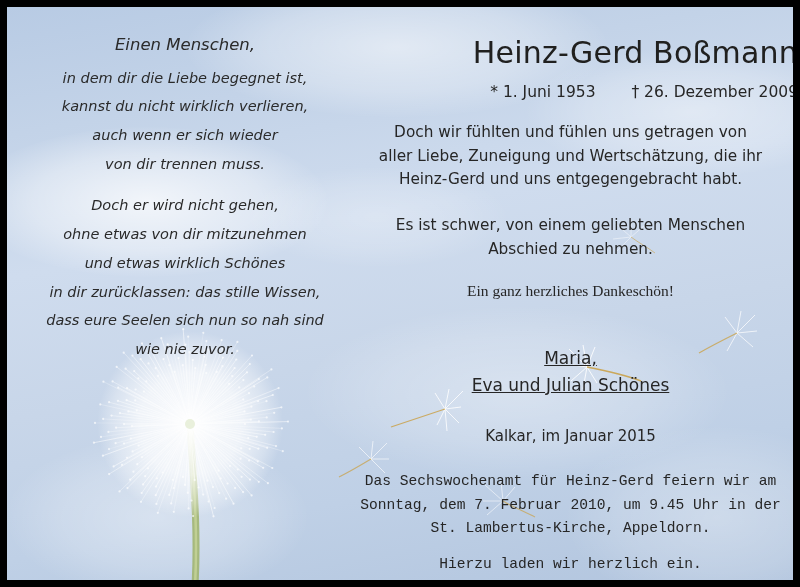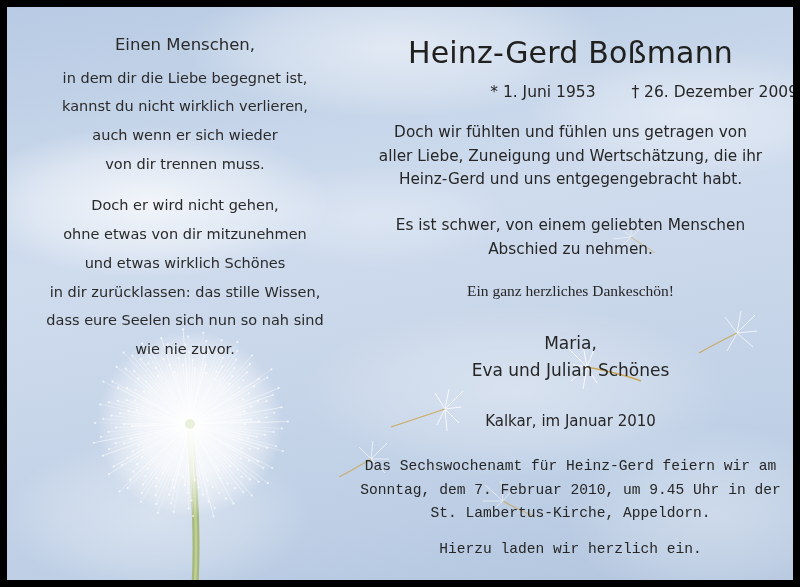--- a/index.html
+++ b/index.html
@@ -56,20 +56,21 @@
   .poem {
     position: absolute;
     left: 18px;
     top: 22px;
     width: 320px;
     text-align: center;
     color: #2a2a2a;
     font-size: 14.5px;
     line-height: 1.98;
     font-family: "DejaVu Sans", sans-serif;
+    font-style: italic;
   }
   .poem .lead {
     font-size: 16.5px;
     display: block;
     margin-bottom: 2px;
   }
   .poem .gap { display: block; height: 13px; }
 
   .right {
     position: absolute;
@@ -78,20 +79,21 @@
     width: 455px;
     text-align: center;
     color: #262626;
   }
   .name {
     font-size: 30px;
     letter-spacing: .2px;
     color: #20201f;
     font-family: "DejaVu Sans", sans-serif;
     margin-top: 10px;
+    text-align: right;
   }
   .dates {
     margin-top: 13px;
     font-size: 15.5px;
     font-family: "DejaVu Sans", sans-serif;
     text-align: right;
   }
   .dates .sep { display: inline-block; width: 26px; }
   .para {
     margin-top: 22px;
@@ -99,24 +101,25 @@
     line-height: 1.55;
     font-family: "DejaVu Sans", sans-serif;
   }
   .para.p2 { margin-top: 20px; }
   .thanks {
     margin-top: 20px;
     font-size: 15.5px;
     font-family: Liberation Serif, serif;
   }
   .family {
-    margin-top: 30px;
+    margin-top: 45px;
     font-size: 17px;
     line-height: 1.6;
     font-family: "DejaVu Sans", sans-serif;
+    text-decoration: underline;
   }
   .place {
     margin-top: 28px;
     font-size: 15px;
     font-family: "DejaVu Sans", sans-serif;
   }
   .service {
     margin-top: 25px;
     font-size: 14.6px;
     line-height: 1.62;
@@ -606,21 +609,21 @@
       <span>Abschied zu nehmen.</span>
     </div>
 
     <div class="thanks">Ein ganz herzliches Dankeschön!</div>
 
     <div class="family">
       <span>Maria,</span><br>
       <span>Eva und Julian Schönes</span>
     </div>
 
-    <div class="place">Kalkar, im Januar 2010</div>
+    <div class="place">Kalkar, im Januar 2015</div>
 
     <div class="service">
       <span>Das Sechswochenamt für Heinz-Gerd feiern wir am</span><br>
       <span>Sonntag, dem 7. Februar 2010, um 9.45 Uhr in der</span><br>
       <span>St. Lambertus-Kirche, Appeldorn.</span>
       <span class="invite">Hierzu laden wir herzlich ein.</span>
     </div>
 
   </div>
 </div>

